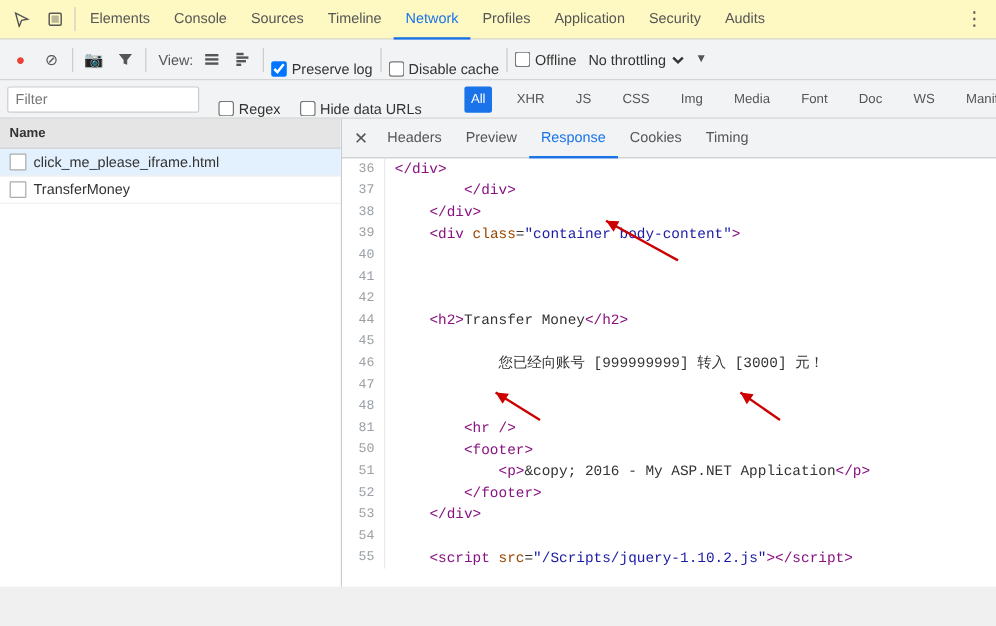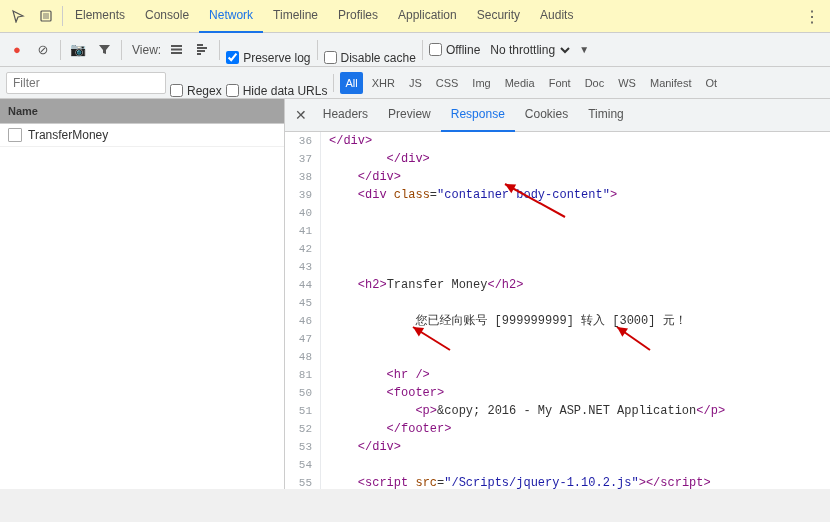--- a/index.html
+++ b/index.html
@@ -37,36 +37,36 @@
     .toolbar-sep { width: 1px; height: 20px; background: #ccc; margin: 0 2px; }
     .toolbar-label { font-size: 12px; color: #555; margin-left: 4px; }
     .checkbox-item { display: flex; align-items: center; gap: 4px; font-size: 12px; color: #333; cursor: pointer; white-space: nowrap; margin-top: 16px; }
     .checkbox-item input[type=checkbox] { margin: 0; }
     .offline-item { display: flex; align-items: center; gap: 4px; font-size: 12px; color: #333; cursor: pointer; }
     .throttle-select { font-size: 12px; border: none; background: transparent; cursor: pointer; color: #333; padding: 0 2px; }
     .toolbar-dropdown-btn { font-size: 10px; margin-left: 2px; color: #555; cursor: pointer; }
 
     
     .filter-row {
-      display: flex; align-items: center; background: #f1f3f4; border-bottom: 1px solid #ccc; height: 32px; padding: 0 6px; gap: 4px;
+      display: flex; align-items: center; background: #f1f3f4; border-bottom: 1px solid #ccc; height: 32px; padding: 0 6px; gap: 16px;
     }
     .filter-input { border: 1px solid #ccc; border-radius: 2px; padding: 2px 6px; font-size: 12px; width: 160px; height: 22px; background: white; }
     .filter-type-btn { font-size: 11px; padding: 1px 5px; border-radius: 2px; background: transparent; cursor: pointer; color: #555; border: none; height: 22px; }
     .filter-type-btn.active { background: #1a73e8; color: white; }
     .filter-sep { width: 1px; height: 18px; background: #ccc; margin: 0 2px; }
 
     
     .main-content { display: flex; height: calc(522px - 33px - 34px - 32px - 33px); }
 
     
     .file-list-panel {
       width: 285px; min-width: 285px; border-right: 1px solid #ccc; background: white; overflow-y: auto;
     }
     .file-list-header {
-      display: flex; align-items: center; padding: 6px 8px; background: #a3a3a3; border-bottom: 1px solid #ccc; font-size: 11px; font-weight: bold; color: #333;
+      display: flex; align-items: center; padding: 6px 8px; background: #e5e5e5; border-bottom: 1px solid #ccc; font-size: 11px; font-weight: bold; color: #333;
     }
     .file-list-item {
       display: flex; align-items: center; padding: 4px 8px; font-size: 12px; cursor: pointer; border-bottom: 1px solid #f0f0f0; color: #333; gap: 6px;
     }
     .file-list-item.selected { background: #e3f0fd; }
     .file-icon { width: 14px; height: 14px; border: 1px solid #aaa; background: white; border-radius: 1px; flex-shrink: 0; }
 
     
     .right-panel { flex: 1; display: flex; flex-direction: column; background: white; overflow: hidden; }
 
@@ -113,22 +113,23 @@
   </div>
   <div class="tab-icon">
     <svg width="14" height="14" viewBox="0 0 14 14">
         <rect x="2" y="2" width="10" height="10" rx="1" fill="none" stroke="#555" stroke-width="1.2"></rect>
         <rect x="4" y="4" width="6" height="6" rx="0.5" fill="#555" opacity="0.4"></rect>
       </svg>
   </div>
   <div class="tab-sep"></div>
   <div class="tab-item">Elements</div>
   <div class="tab-item">Console</div>
+  <div class="tab-item">Sources</div>
+  <div class="tab-item">Timeline</div>
   <div class="tab-item active">Network</div>
-  <div class="tab-item">Timeline</div>
   <div class="tab-item">Profiles</div>
   <div class="tab-item">Application</div>
   <div class="tab-item">Security</div>
   <div class="tab-item">Audits</div>
   <div class="more-btn">⋮</div>
 </div>
 
 <div class="toolbar">
 
   <button class="toolbar-btn red" title="Record">●</button>
@@ -209,20 +210,24 @@
   <button class="filter-type-btn">Manifest</button>
   <button class="filter-type-btn">Ot</button>
 </div>
 
 <div class="main-content">
 
   <div class="file-list-panel">
     <div class="file-list-header">
       <span>Name</span>
     </div>
+    <div class="file-list-item selected">
+      <div class="file-icon"></div>
+      <span>click_me_please_iframe.html</span>
+    </div>
     <div class="file-list-item">
       <div class="file-icon"></div>
       <span>TransferMoney</span>
     </div>
   </div>
 
   <div class="right-panel">
 
     <div class="panel-tabs">
       <div class="panel-tab-close">✕</div>
@@ -254,24 +259,20 @@
           <div class="code-line">
             <span class="line-num">40</span>
             <span class="line-code"></span>
           </div>
           <div class="code-line">
             <span class="line-num">41</span>
             <span class="line-code"></span>
           </div>
           <div class="code-line">
             <span class="line-num">42</span>
-            <span class="line-code"></span>
-          </div>
-          <div class="code-line">
-            <span class="line-num">43</span>
             <span class="line-code"></span>
           </div>
           <div class="code-line">
             <span class="line-num">44</span>
             <span class="line-code">    <span class="code-tag">&lt;h2&gt;</span><span class="code-text">Transfer Money</span><span class="code-tag">&lt;/h2&gt;</span></span>
           </div>
           <div class="code-line">
             <span class="line-num">45</span>
             <span class="line-code"></span>
           </div>

